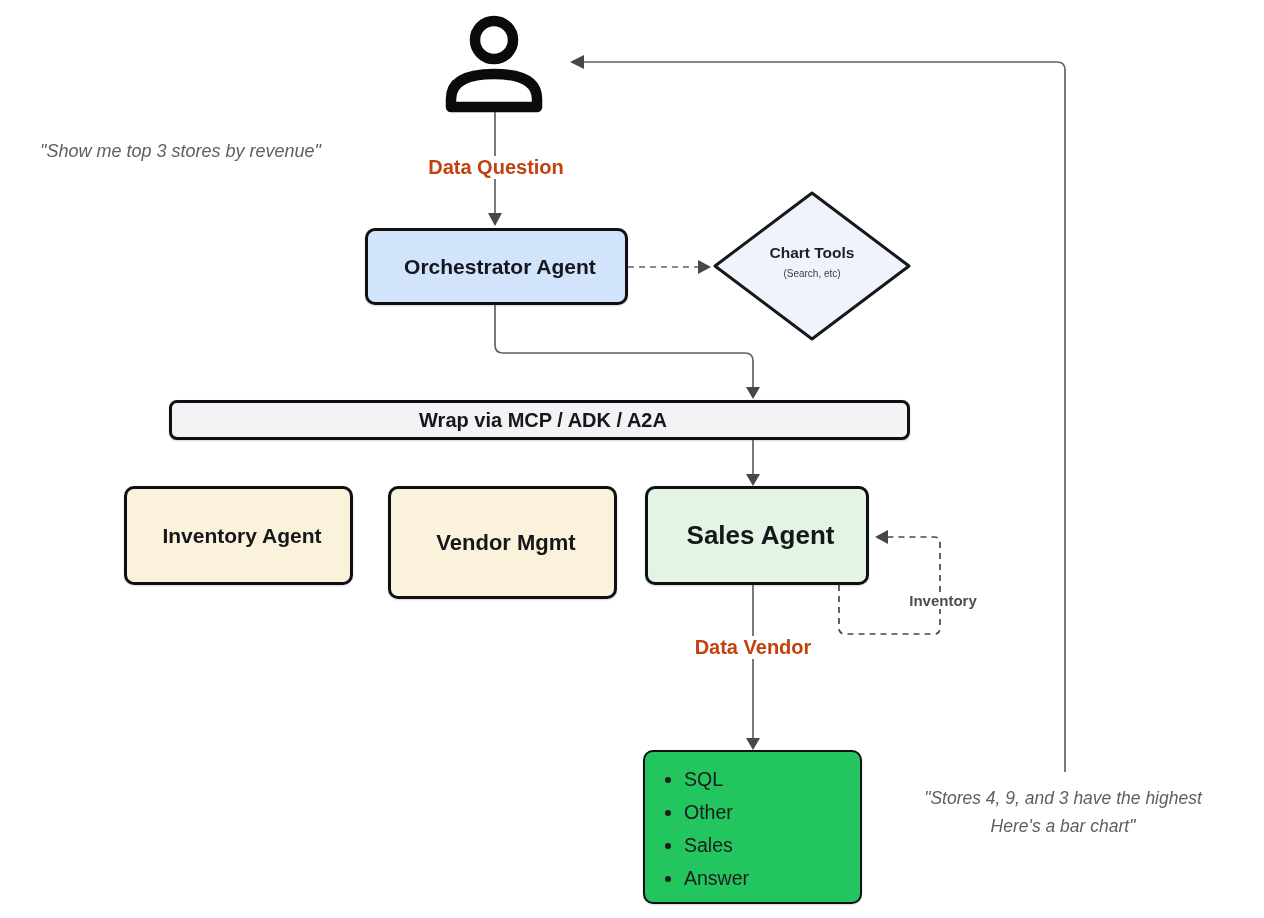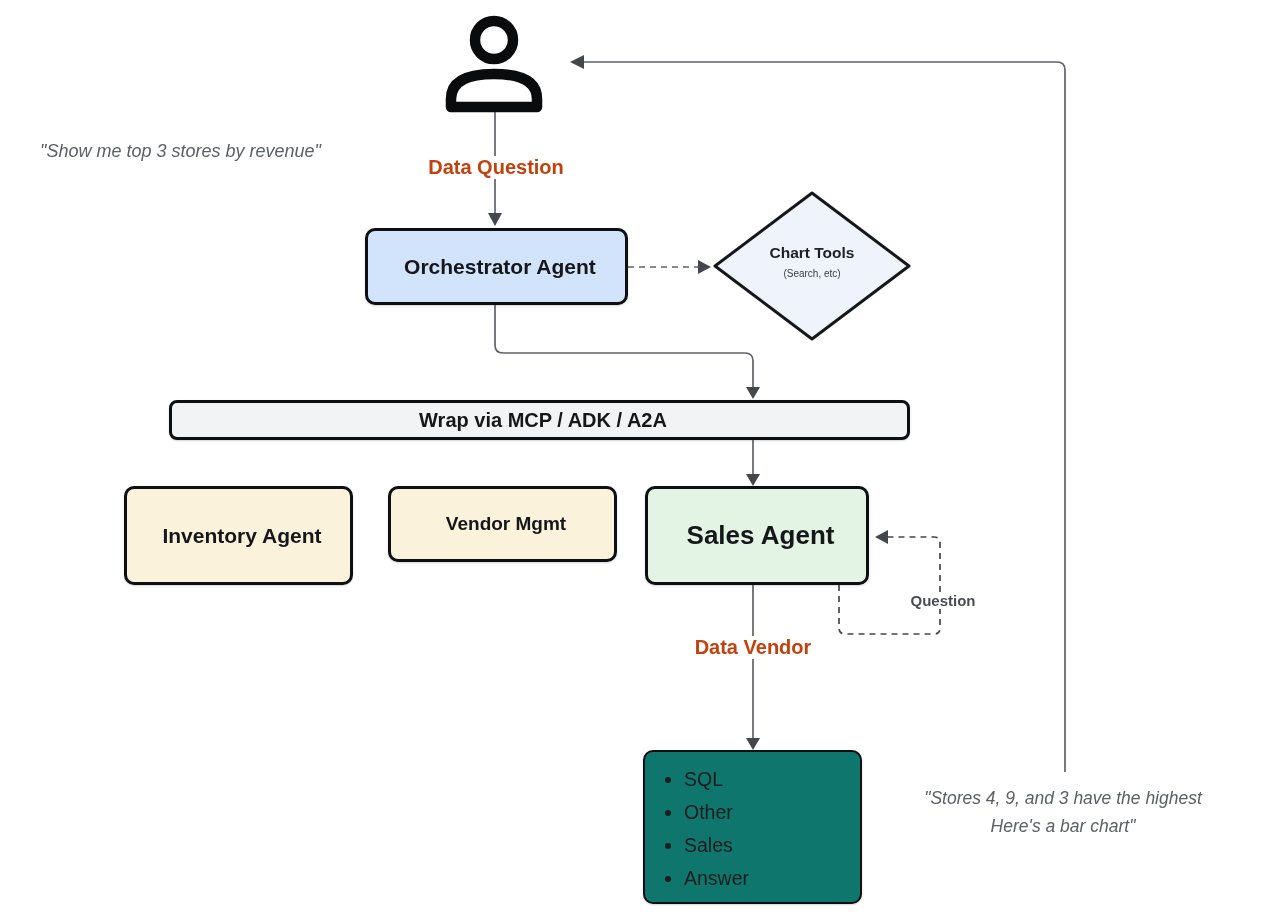--- a/index.html
+++ b/index.html
@@ -13,24 +13,24 @@
     position:absolute;z-index:2;box-sizing:border-box;
     display:flex;align-items:center;justify-content:center;
     border:3px solid #0d0f12;border-radius:10px;
     font-weight:bold;color:#15171a;
     box-shadow:0 1px 2px rgba(60,64,67,.22);
     padding-left:7px;
   }
   #orchestrator-box{left:365px;top:228px;width:263px;height:77px;font-size:21px;}
   #wrap-bar{left:125px;top:400px;width:741px;height:40px;border-radius:8px;font-size:20px;margin-left:44px;}
   #inventory-box{left:124px;top:486px;width:229px;height:99px;font-size:21px;}
-  #vendor-box{left:388px;top:486px;width:229px;height:76px;font-size:19px;}
+  #vendor-box{left:388px;top:486px;width:229px;height:113px;font-size:22px;}
   #sales-box{left:645px;top:486px;width:224px;height:99px;font-size:26px;}
   #output-box{
-    left:643px;top:750px;width:219px;height:154px;background:#0f766e;
+    left:643px;top:750px;width:219px;height:154px;background:#22c55e;
     border-width:2.5px;align-items:flex-start;justify-content:flex-start;
     font-weight:normal;
   }
   #output-box ul{
     margin:11px 0 0 10px;padding-left:22px;list-style:disc;
     font-size:19.5px;line-height:33px;color:#1b1c1e;
   }
   #diamond-label{
     position:absolute;left:712px;top:242px;width:200px;z-index:2;
     text-align:center;color:#1f2023;
@@ -87,21 +87,21 @@
 
 <div class="quote" id="quote-user">"Show me top 3 stores by revenue"</div>
 
 <div class="quote" id="quote-answer">
   <div>"Stores 4, 9, and 3 have the highest</div>
   <div>Here's a bar chart"</div>
 </div>
 
 <div class="flow-label" id="label-data-question">Data Question</div>
 <div class="flow-label" id="label-data-answer">Data Vendor</div>
-<div class="flow-label" id="label-reasoning">Question</div>
+<div class="flow-label" id="label-reasoning">Inventory</div>
 
 <div class="node" id="orchestrator-box" style="background-color: rgb(210, 227, 252);">Orchestrator Agent</div>
 
 <div id="diamond-label">
   <div class="dl-title">Chart Tools</div>
   <div class="dl-sub">(Search, etc)</div>
 </div>
 
 <div class="node" id="wrap-bar" style="background-color: rgb(242, 243, 244);">Wrap via MCP / ADK / A2A</div>
 

